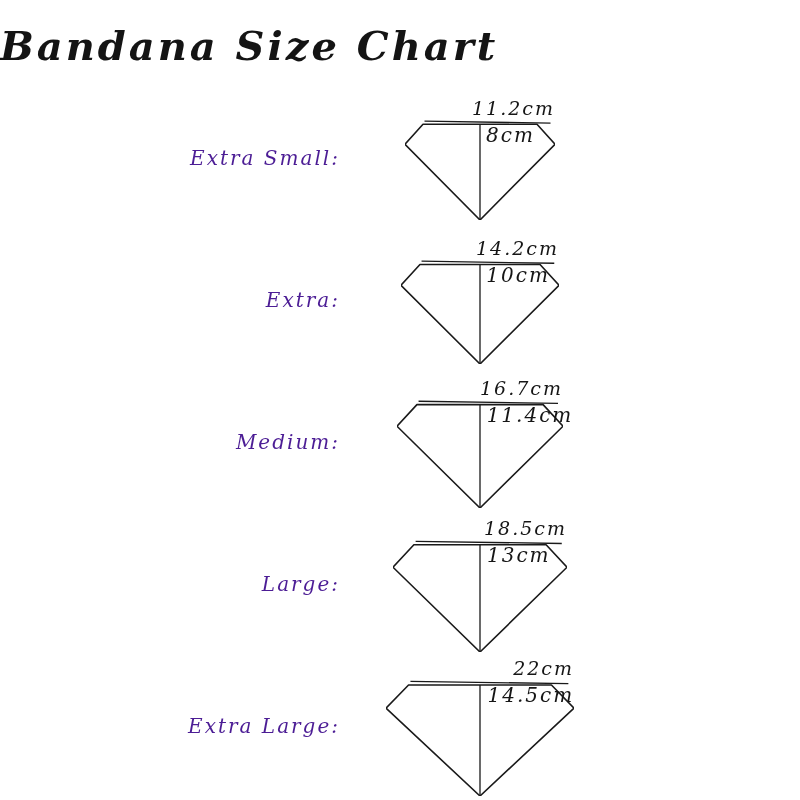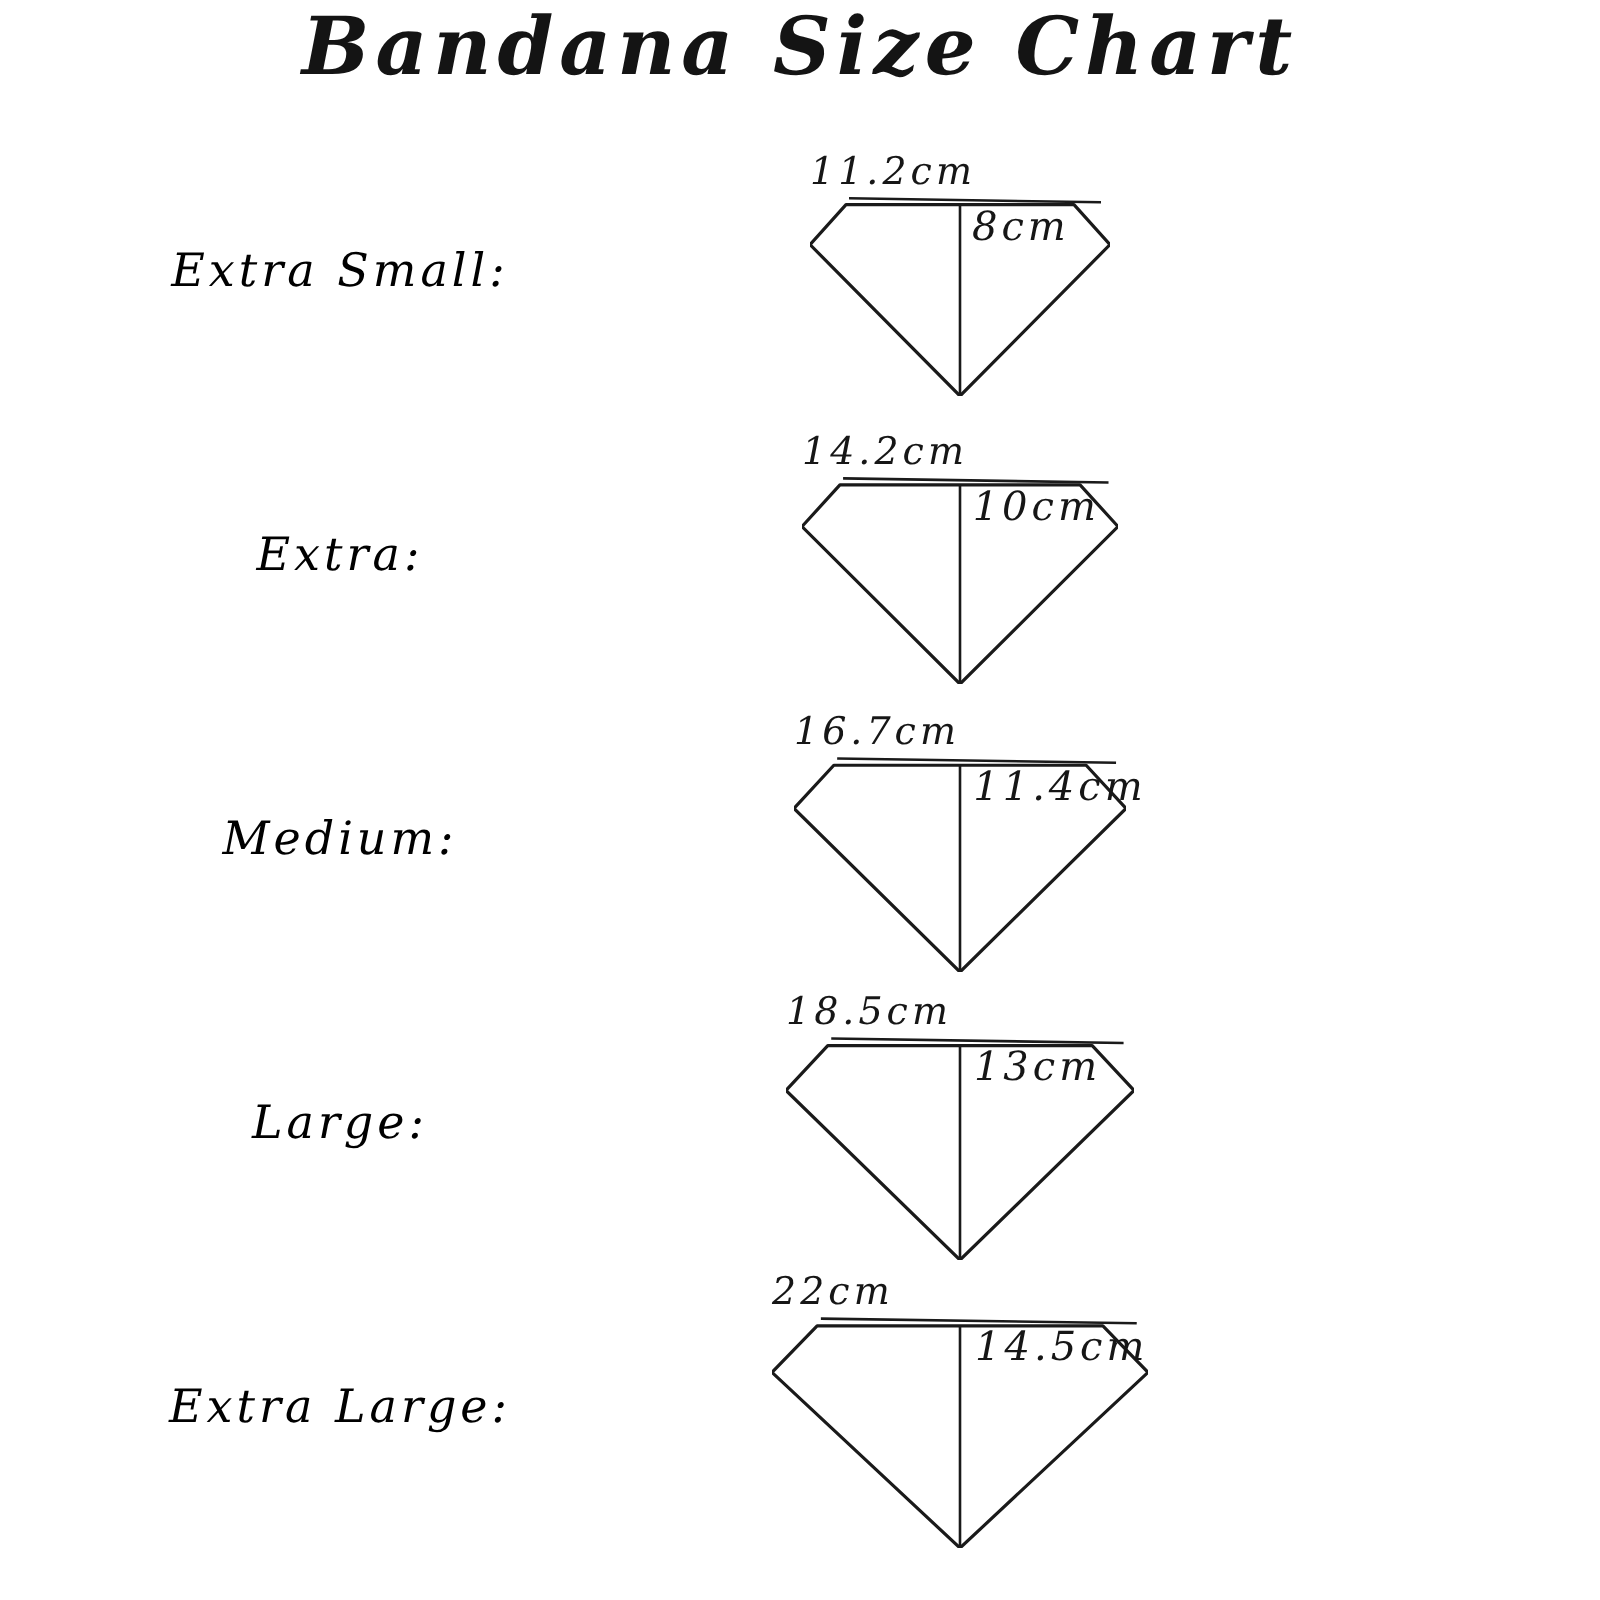--- a/index.html
+++ b/index.html
@@ -10,48 +10,49 @@
     color: #1c1c1c;
   }
   .page {
     width: 800px;
     height: 800px;
     background: #ffffff;
     position: relative;
     overflow: hidden;
   }
   .title {
-    text-align: center;
+    text-align: left;
+    padding-top: 22px;
     font-size: 40px;
     font-style: italic;
     letter-spacing: 3px;
     color: #141414;
   }
   .rows {
     margin-top: 18px;
   }
   .row {
     display: grid;
     grid-template-columns: 340px 280px;
     align-items: center;
     height: 142px;
   }
   .row-label {
-    text-align: center;
-    font-size: 23px;
+    text-align: right;
+    font-size: 20px;
     font-style: italic;
     letter-spacing: 2px;
-    color: #000000;
+    color: #4c1d95;
   }
   .figure {
     position: relative;
     justify-self: center;
     display: flex;
     flex-direction: column;
-    align-items: flex-start;
+    align-items: flex-end;
   }
   .width-label {
     font-size: 19px;
     font-style: italic;
     letter-spacing: 2px;
     margin-bottom: 1px;
     color: #161616;
   }
   .shape-wrap { position: relative; line-height: 0; }
   .height-label {

